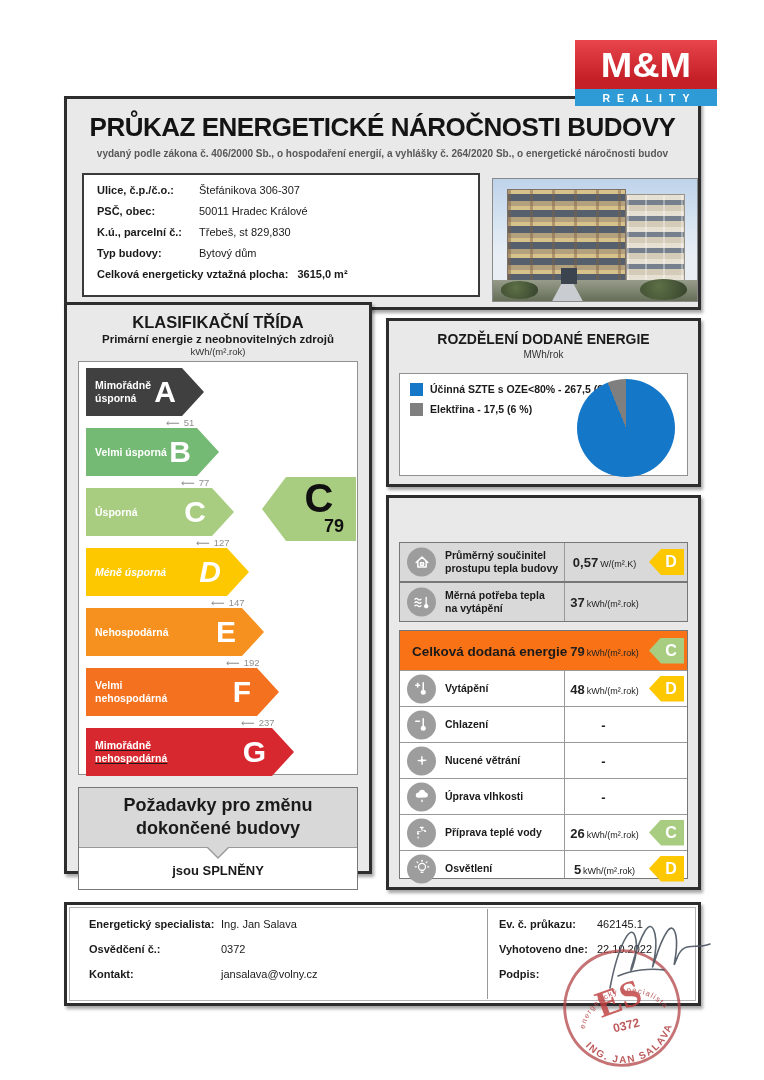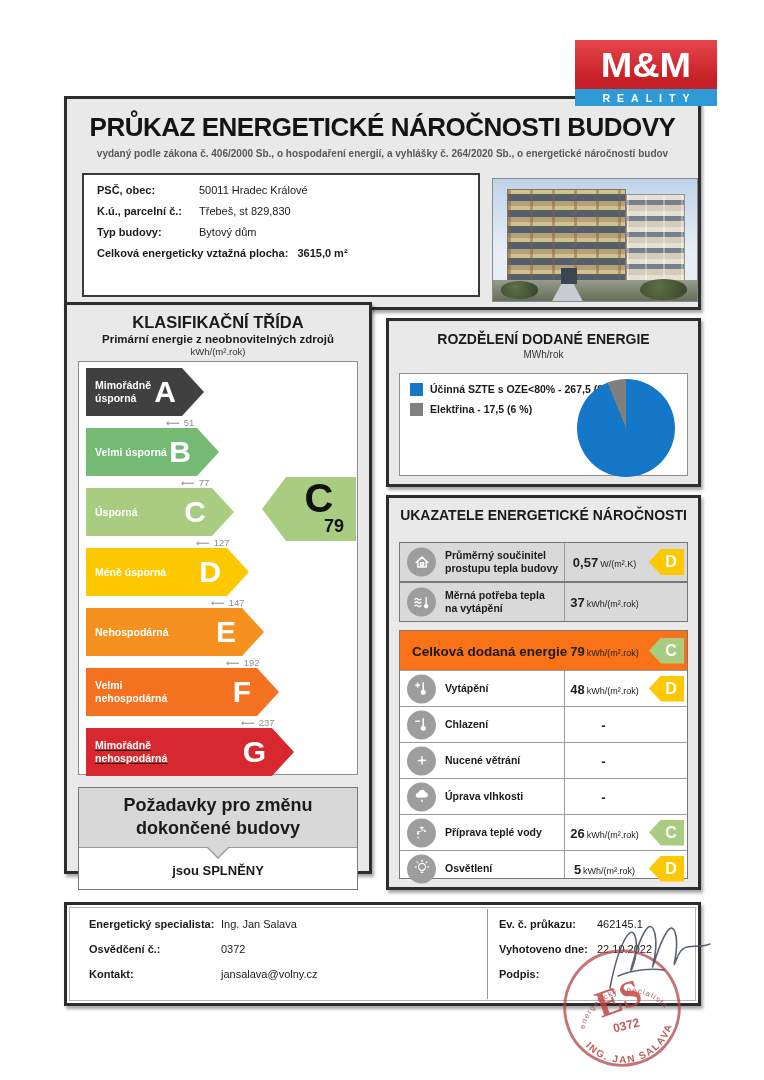--- a/index.html
+++ b/index.html
@@ -53,21 +53,21 @@
              border:1px solid #909090;box-sizing:border-box;}
   .class-row{position:relative;height:48px;margin:0 0 12px 7px;}
   .class-row:first-child{margin-top:6px;}
   .arrow{height:100%;clip-path:polygon(0 0,calc(100% - 22px) 0,100% 50%,calc(100% - 22px) 100%,0 100%);
          position:relative;display:flex;align-items:center;}
   .arrow .lbl{color:#fff;font-weight:bold;font-size:10.5px;line-height:1.2;padding-left:9px;width:92px;}
   .arrow .ltr{position:absolute;right:28px;top:50%;transform:translateY(-50%);
               color:#fff;font-weight:bold;font-size:30px;}
   .threshold{position:absolute;bottom:-12px;font-size:9.5px;color:#8f8f8f;display:flex;gap:4px;align-items:center;}
   .r0 .arrow{width:118px;} .r1 .arrow{width:133px;} .r2 .arrow{width:148px;}
-  .r3 .arrow{width:163px;} .r4 .arrow{width:178px;} .r5 .arrow{width:193px;} .r6 .arrow{width:208px;}
+  .r3 .arrow{width:163px;font-style:italic;} .r4 .arrow{width:178px;} .r5 .arrow{width:193px;} .r6 .arrow{width:208px;}
   .r0 .threshold{left:80px;} .r1 .threshold{left:95px;} .r2 .threshold{left:110px;}
   .r3 .threshold{left:125px;} .r4 .threshold{left:140px;} .r5 .threshold{left:155px;}
   .rating{position:absolute;right:13px;top:172px;width:94px;height:64px;
           clip-path:polygon(0 50%,24px 0,100% 0,100% 100%,24px 100%);
           display:flex;flex-direction:column;align-items:center;justify-content:center;
           padding-left:20px;box-sizing:border-box;}
   .rating .rl{font-size:40px;font-weight:bold;line-height:.85;color:#101010;}
   .rating .rv{font-size:18px;font-weight:bold;color:#101010;margin-left:30px;margin-top:1px;}
   .req-box{position:absolute;left:11px;top:482px;width:280px;border:1px solid #777;background:#fff;box-sizing:border-box;}
   .req-head{background:#d8d8d8;border-bottom:1px solid #999;padding:6px 10px 8px;text-align:center;
@@ -140,20 +140,24 @@
       <span>REALITY</span>
     </div>
   </div>
 
   <div class="panel" id="header-box">
     <div class="h-title">PRŮKAZ ENERGETICKÉ NÁROČNOSTI BUDOVY</div>
     <div class="h-sub">vydaný podle zákona č. 406/2000 Sb., o hospodaření energií, a vyhlášky č. 264/2020 Sb., o energetické náročnosti budov</div>
 
     <div class="info-box">
       <div class="info-row">
+        <span class="info-label">Ulice, č.p./č.o.:</span>
+        <span class="info-value">Štefánikova 306-307</span>
+      </div>
+      <div class="info-row">
         <span class="info-label">PSČ, obec:</span>
         <span class="info-value">50011 Hradec Králové</span>
       </div>
       <div class="info-row">
         <span class="info-label">K.ú., parcelní č.:</span>
         <span class="info-value">Třebeš, st 829,830</span>
       </div>
       <div class="info-row">
         <span class="info-label">Typ budovy:</span>
         <span class="info-value">Bytový dům</span>
@@ -272,21 +276,20 @@
         <div class="leg-row">
           <span class="leg-sq" style="background: rgb(127, 127, 127);"></span>
           <span class="leg-txt">Elektřina - 17,5 (6 %)</span>
         </div>
       </div>
       <div class="pie" style="background: conic-gradient(from -22.1053deg, rgb(127, 127, 127) 0deg, rgb(127, 127, 127) 22.1053deg, rgb(21, 119, 200) 22.1053deg, rgb(21, 119, 200) 360deg);"></div>
     </div>
   </div>
 
   <div class="panel" id="ind-panel">
-    <div class="ind-title">UKAZATELE ENERGETICKÉ NÁROČNOSTI</div>
 
     <div class="ind-box" id="ind-box1">
       <div class="vline"></div>
       <div class="icon-c">
         <svg width="20" height="20" viewBox="0 0 24 24" stroke="#fff" stroke-width="1.8" fill="none" stroke-linecap="round" stroke-linejoin="round">
           <path d="M5 12 L12 5.5 L19 12"></path>
             <path d="M7 10.5 V17.5 H17 V10.5"></path>
             <rect x="10.2" y="12.2" width="3.6" height="3.2"></rect>
         </svg>
       </div>

